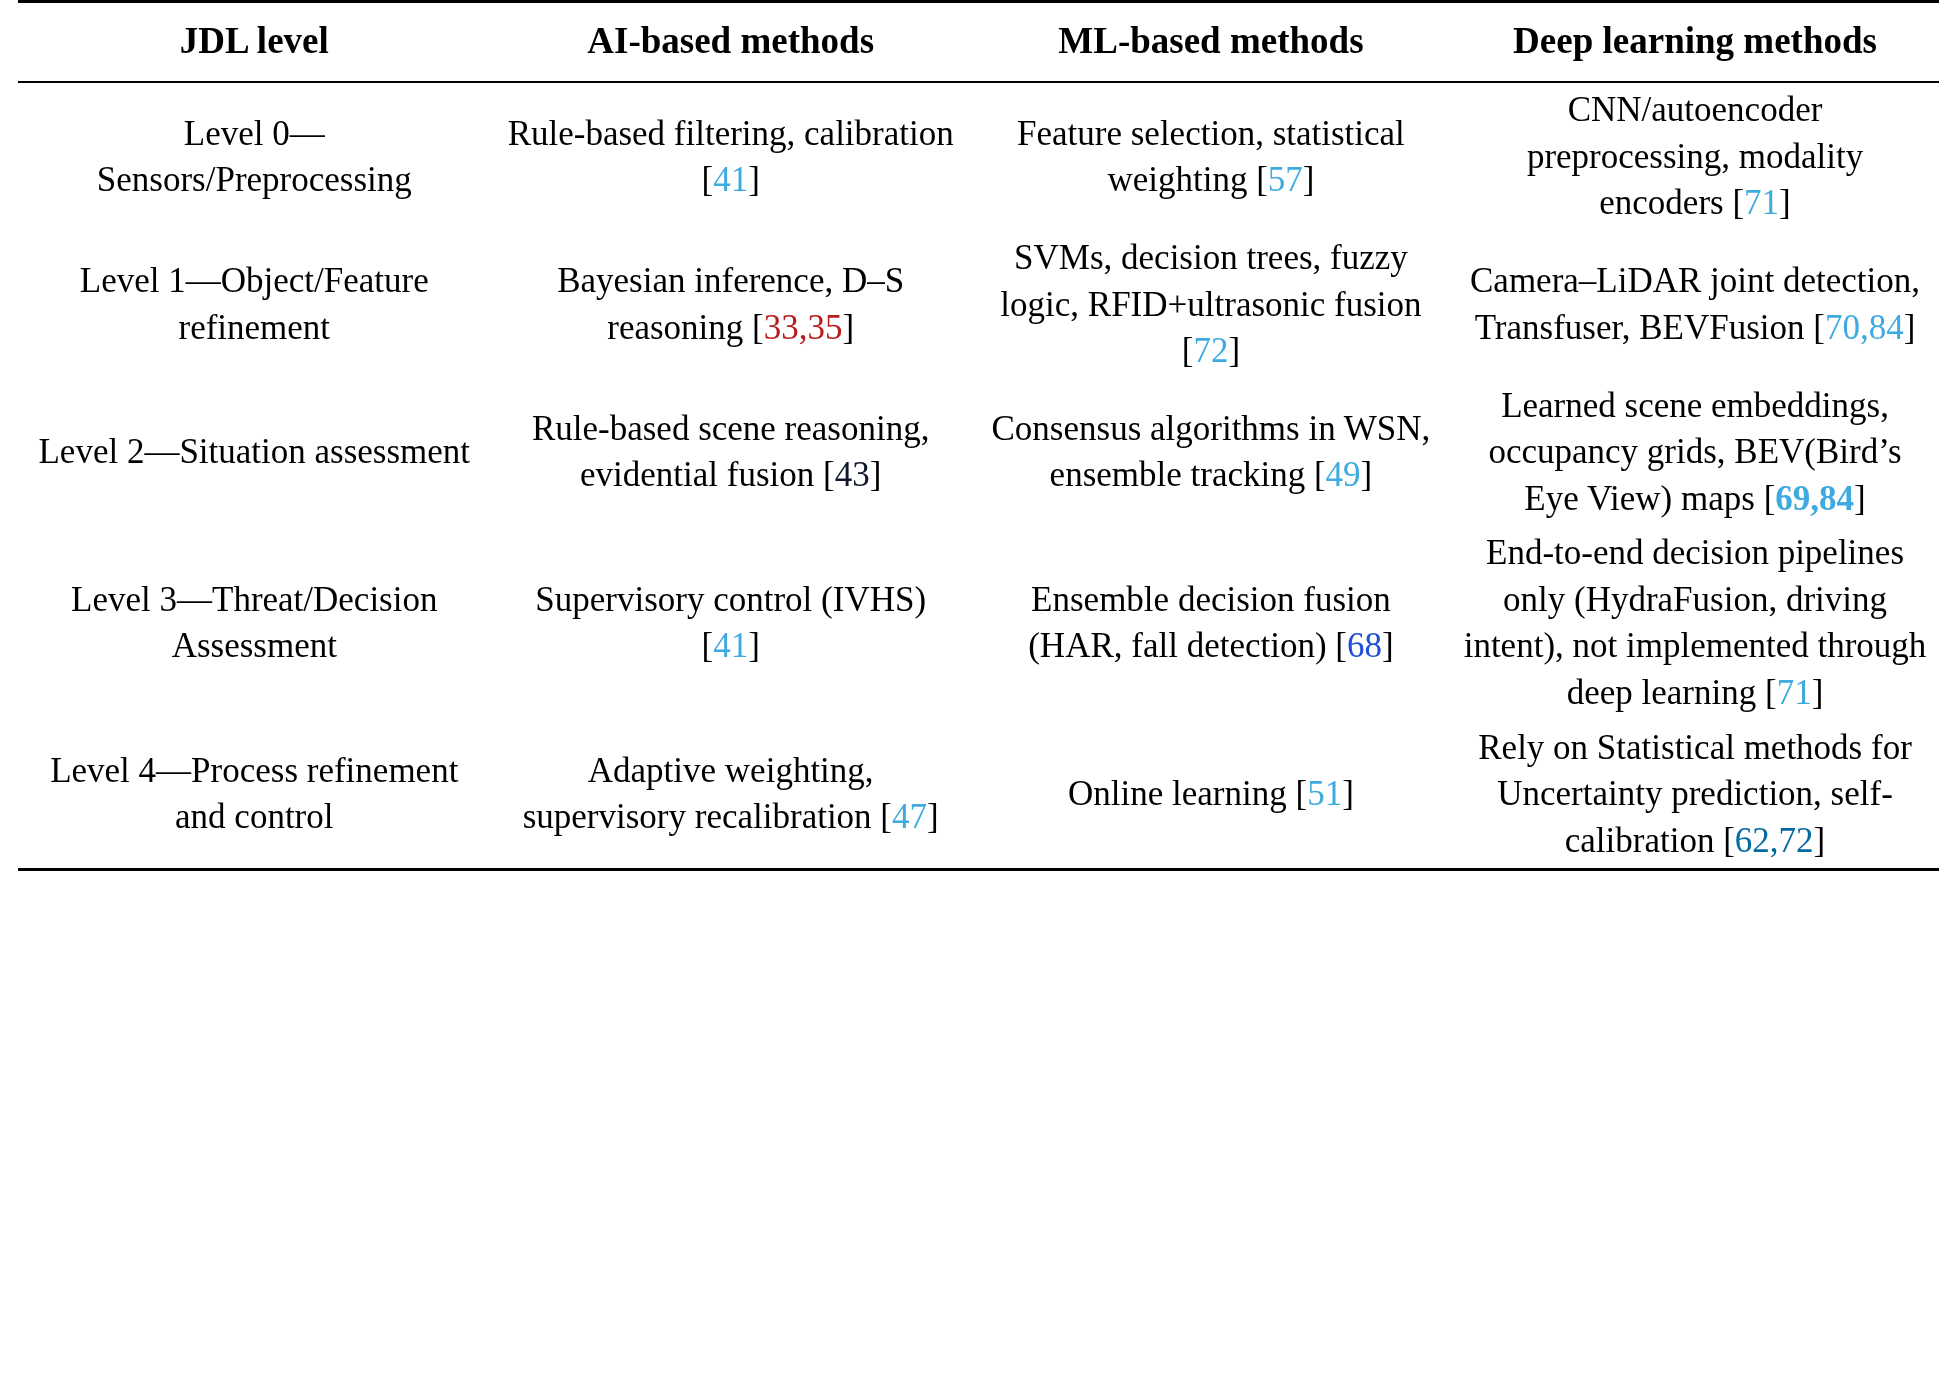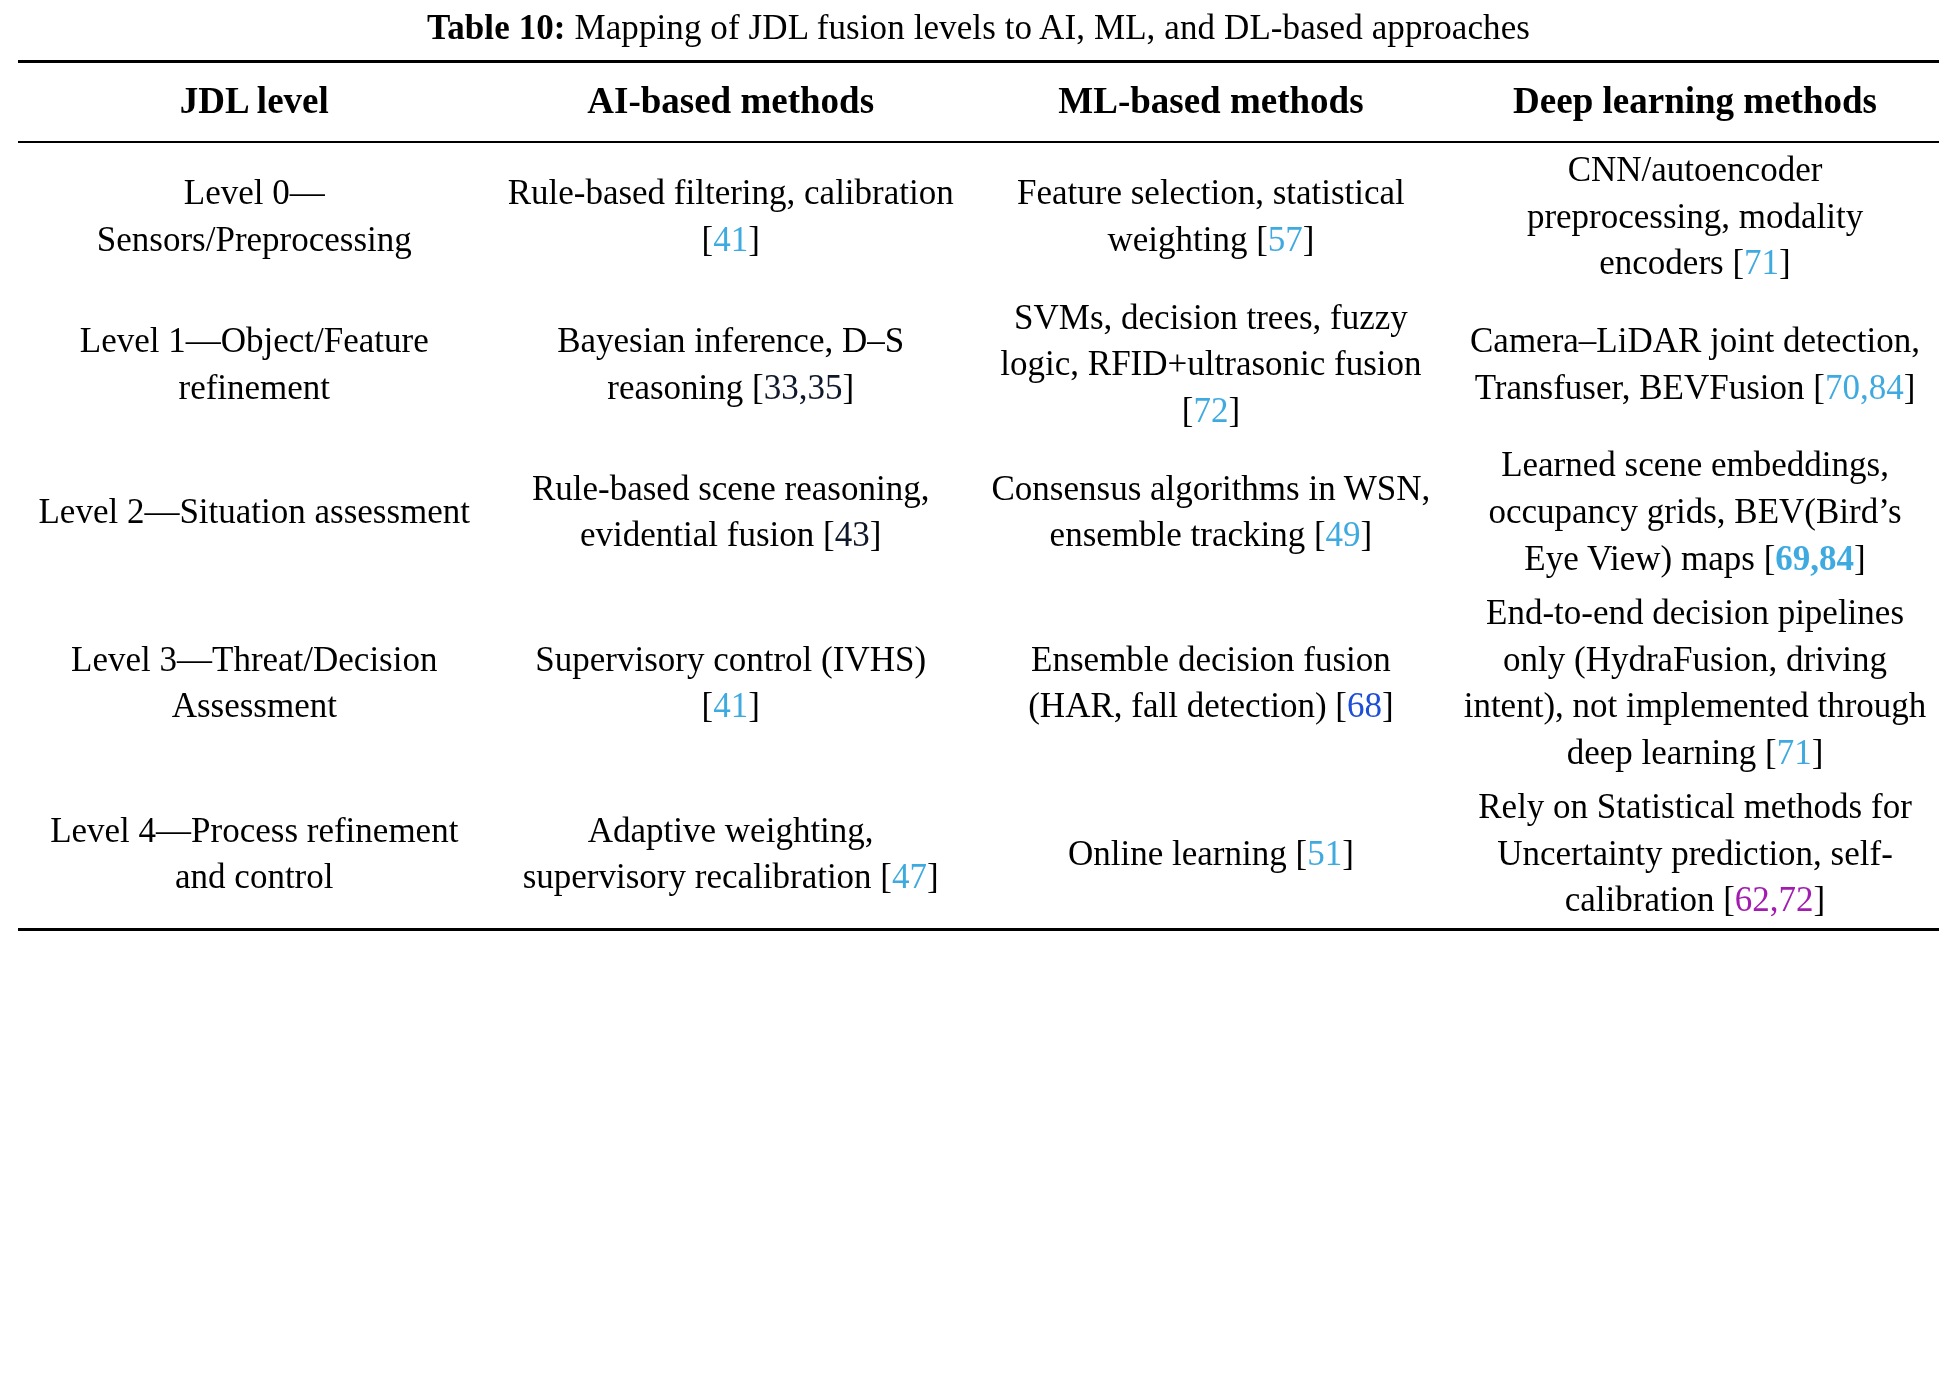--- a/index.html
+++ b/index.html
@@ -78,23 +78,20 @@
   }
   .cell-inner {
     display: block;
   }
 </style>
 </head>
 <body>
 
 <div class="page">
 
-  <div class="caption">
-    <span class="caption-label">Table 10:</span><span> Mapping of JDL fusion levels to AI, ML, and DL-based approaches</span>
-  </div>
 
   <table class="jdl">
     <colgroup>
       <col class="c0">
         <col class="c1">
         <col class="c2">
         <col class="c3">
     </colgroup>
     <thead>
       <tr class="head-row">
@@ -119,21 +116,21 @@
         <td>
             <span class="cell-inner">CNN/autoencoder preprocessing, modality encoders <span class="bracket">[</span><span class="cite" style="color: rgb(63, 170, 223);">71</span><span class="bracket">]</span></span>
           </td>
       </tr>
 
       <tr>
         <td>
             <span class="cell-inner">Level 1—Object/Feature refinement</span>
           </td>
         <td>
-            <span class="cell-inner">Bayesian inference, D–S reasoning <span class="bracket">[</span><span class="cite" style="color: #0f172a;">33,35</span><span class="bracket">]</span></span>
+            <span class="cell-inner">Bayesian inference, D–S reasoning <span class="bracket">[</span><span class="cite" style="color: #b91c1c;">33,35</span><span class="bracket">]</span></span>
           </td>
         <td>
             <span class="cell-inner">SVMs, decision trees, fuzzy logic, RFID+ultrasonic fusion <span class="bracket">[</span><span class="cite" style="color: rgb(63, 170, 223);">72</span><span class="bracket">]</span></span>
           </td>
         <td>
             <span class="cell-inner">Camera–LiDAR joint detection, Transfuser, BEVFusion <span class="bracket">[</span><span class="cite" style="color: rgb(63, 170, 223);">70,84</span><span class="bracket">]</span></span>
           </td>
       </tr>
 
       <tr>
@@ -170,21 +167,21 @@
         <td>
             <span class="cell-inner">Level 4—Process refinement and control</span>
           </td>
         <td>
             <span class="cell-inner">Adaptive weighting, supervisory recalibration <span class="bracket">[</span><span class="cite" style="color: rgb(63, 170, 223);">47</span><span class="bracket">]</span></span>
           </td>
         <td>
             <span class="cell-inner">Online learning <span class="bracket">[</span><span class="cite" style="color: rgb(63, 170, 223);">51</span><span class="bracket">]</span></span>
           </td>
         <td>
-            <span class="cell-inner">Rely on Statistical methods for Uncertainty prediction, self-calibration <span class="bracket">[</span><span class="cite" style="color: #a21caf;">62,72</span><span class="bracket">]</span></span>
+            <span class="cell-inner">Rely on Statistical methods for Uncertainty prediction, self-calibration <span class="bracket">[</span><span class="cite" style="color: #0369a1;">62,72</span><span class="bracket">]</span></span>
           </td>
       </tr>
 
     </tbody>
   </table>
 
   <div class="bottom-rule"></div>
 
 </div>
 

